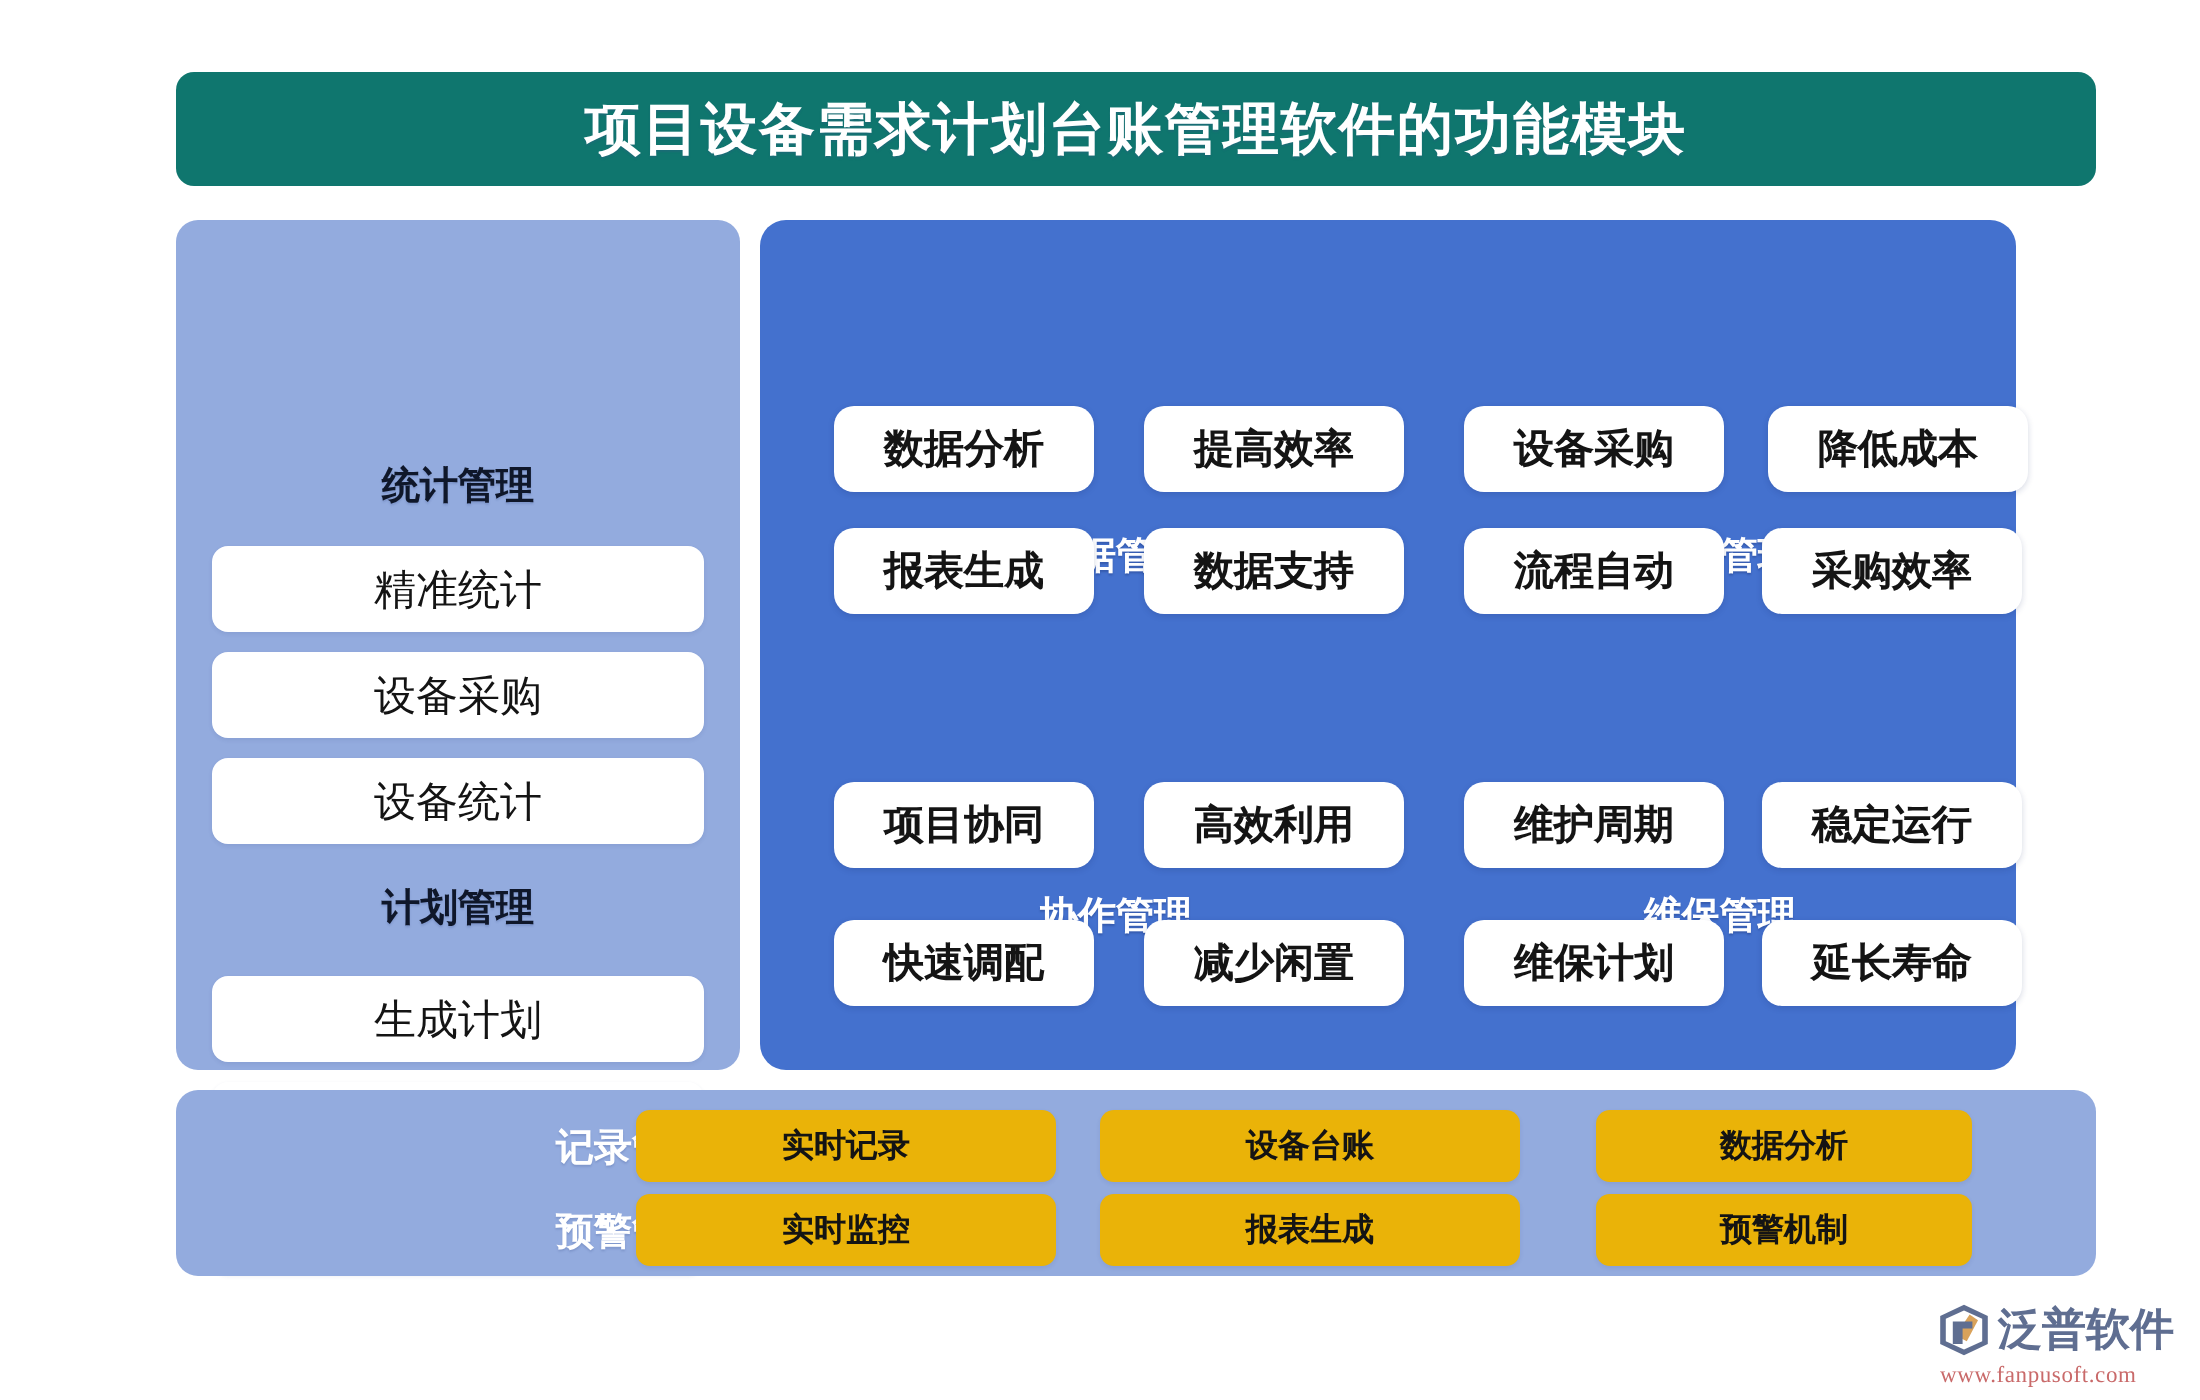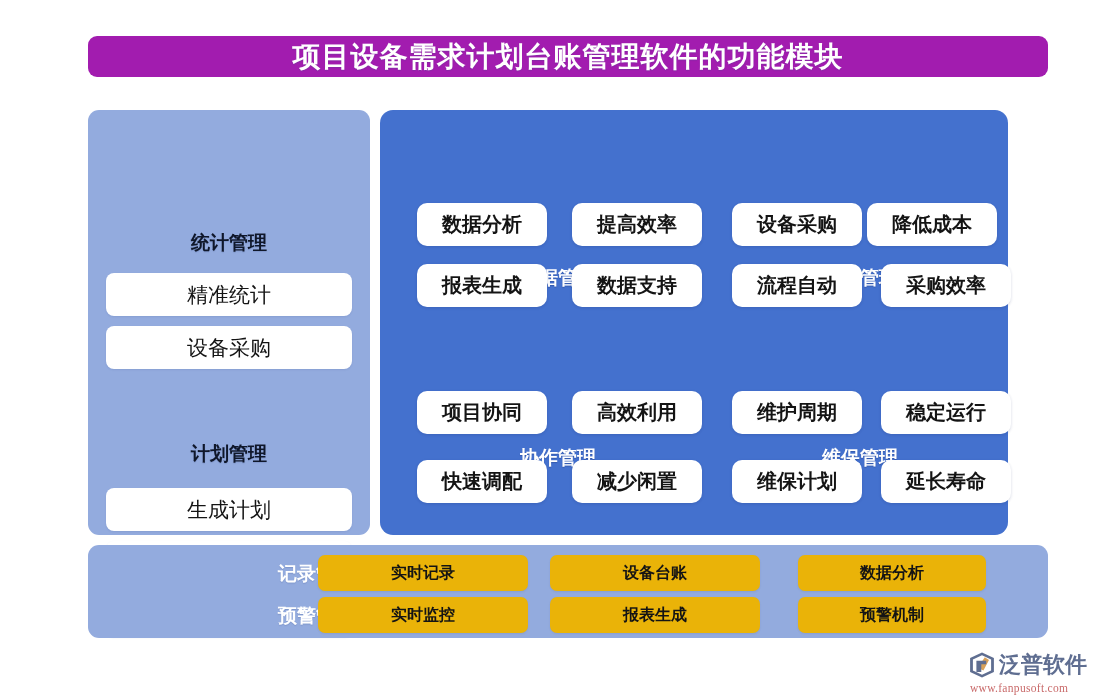--- a/index.html
+++ b/index.html
@@ -21,22 +21,22 @@
     inset: 0;
     background: #ffffff;
   }
 
   
   .title-bar {
     position: absolute;
     left: 88px;
     top: 36px;
     width: 960px;
-    height: 41px;
-    background: #a21caf;
+    height: 57px;
+    background: #0f766e;
     border-radius: 9px;
     display: flex;
     align-items: center;
     justify-content: center;
   }
   .title-text {
     color: #ffffff;
     font-size: 28px;
     font-weight: bold;
     letter-spacing: 1px;
@@ -193,20 +193,21 @@
   <div class="title-bar">
     <div class="title-text">项目设备需求计划台账管理软件的功能模块</div>
   </div>
 
   <div class="sidebar">
 
     <div class="side-head s1">统计管理</div>
 
     <div class="side-card" style="top:163px">精准统计</div>
     <div class="side-card" style="top:216px">设备采购</div>
+    <div class="side-card" style="top:269px">设备统计</div>
 
     <div class="side-head s2">计划管理</div>
 
     <div class="side-card" style="top:378px">生成计划</div>
     <div class="side-card" style="top:431px">计划制定</div>
     <div class="side-card" style="top:484px">合理分配</div>
   </div>
 
   <div class="main-panel">
 
@@ -214,21 +215,21 @@
     <div class="grp-head" style="left:330px; top:155px">采购管理</div>
     <div class="grp-head" style="left:28px;  top:335px">协作管理</div>
     <div class="grp-head" style="left:330px; top:335px">维保管理</div>
 
     <div class="main-card" style="left:37px;  top:93px">数据分析</div>
     <div class="main-card" style="left:192px; top:93px">提高效率</div>
     <div class="main-card" style="left:37px;  top:154px">报表生成</div>
     <div class="main-card" style="left:192px; top:154px">数据支持</div>
 
     <div class="main-card" style="left:352px; top:93px">设备采购</div>
-    <div class="main-card" style="left:487px; top:93px">降低成本</div>
+    <div class="main-card" style="left:504px; top:93px">降低成本</div>
     <div class="main-card" style="left:352px; top:154px">流程自动</div>
     <div class="main-card" style="left:501px; top:154px">采购效率</div>
 
     <div class="main-card" style="left:37px;  top:281px">项目协同</div>
     <div class="main-card" style="left:192px; top:281px">高效利用</div>
     <div class="main-card" style="left:37px;  top:350px">快速调配</div>
     <div class="main-card" style="left:192px; top:350px">减少闲置</div>
 
     <div class="main-card" style="left:352px; top:281px">维护周期</div>
     <div class="main-card" style="left:501px; top:281px">稳定运行</div>

